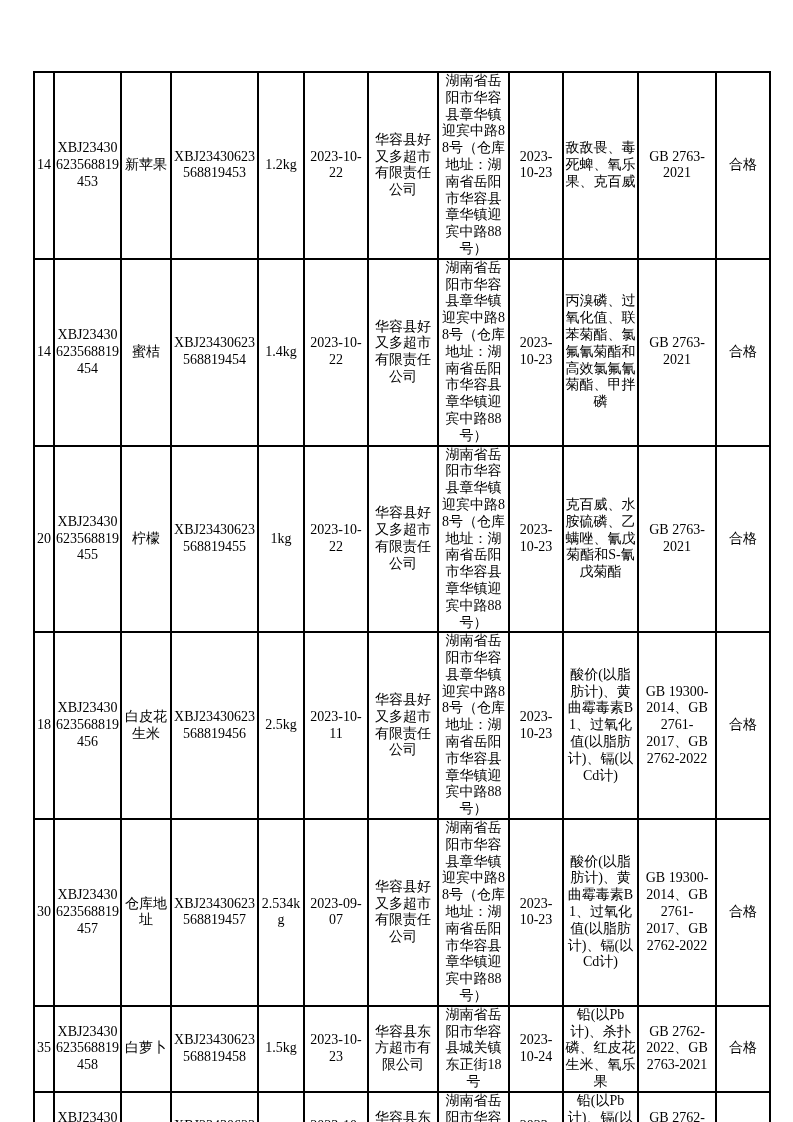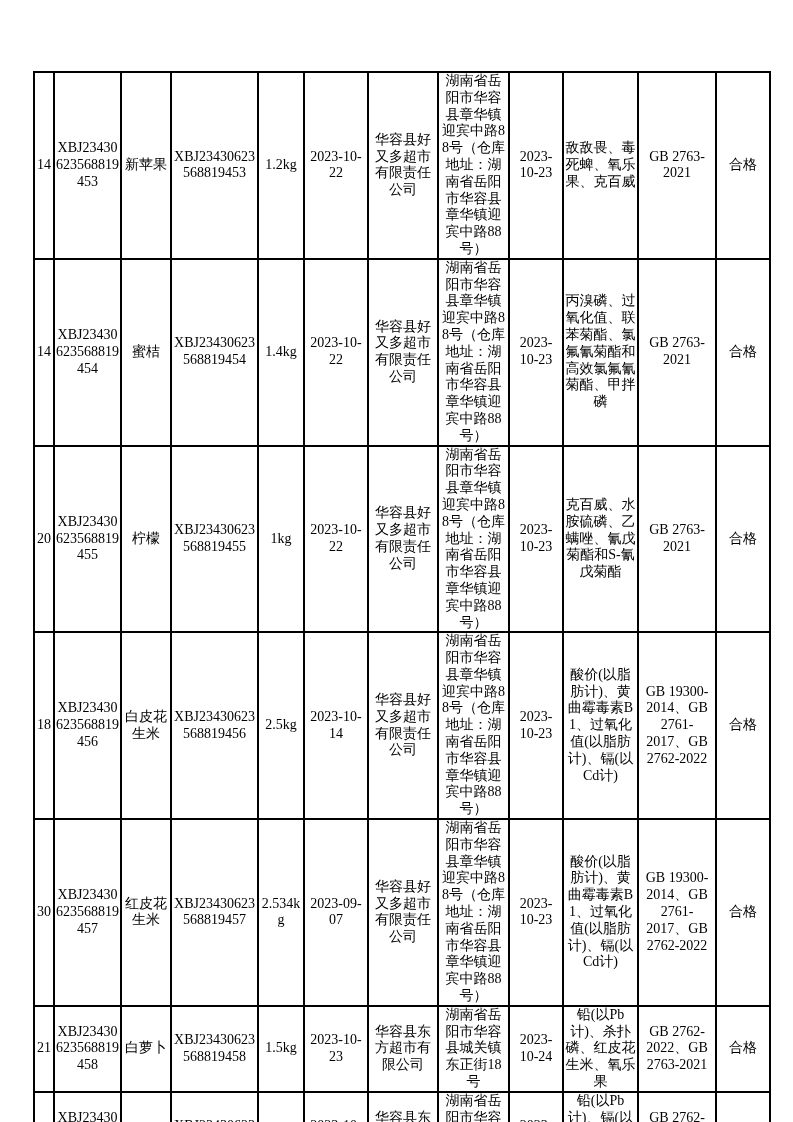--- a/index.html
+++ b/index.html
@@ -107,44 +107,44 @@
         <td class="c10">克百威、水胺硫磷、乙螨唑、氰戊菊酯和S-氰戊菊酯</td>
         <td class="c11">GB 2763-2021</td>
         <td class="c12">合格</td>
       </tr>
       <tr class="r4">
         <td class="c1">18</td>
         <td class="c2">XBJ23430623568819456</td>
         <td class="c3">白皮花生米</td>
         <td class="c4">XBJ23430623568819456</td>
         <td class="c5">2.5kg</td>
-        <td class="c6">2023-10-14</td>
+        <td class="c6">2023-10-11</td>
         <td class="c7">华容县好又多超市有限责任公司</td>
         <td class="c8">湖南省岳阳市华容县章华镇迎宾中路88号（仓库地址：湖南省岳阳市华容县章华镇迎宾中路88号）</td>
         <td class="c9">2023-10-23</td>
         <td class="c10">酸价(以脂肪计)、黄曲霉毒素B1、过氧化值(以脂肪计)、镉(以Cd计)</td>
         <td class="c11">GB 19300-2014、GB 2761-2017、GB 2762-2022</td>
         <td class="c12">合格</td>
       </tr>
       <tr class="r5">
         <td class="c1">30</td>
         <td class="c2">XBJ23430623568819457</td>
-        <td class="c3">红皮花生米</td>
+        <td class="c3">仓库地址</td>
         <td class="c4">XBJ23430623568819457</td>
         <td class="c5">2.534kg</td>
         <td class="c6">2023-09-07</td>
         <td class="c7">华容县好又多超市有限责任公司</td>
         <td class="c8">湖南省岳阳市华容县章华镇迎宾中路88号（仓库地址：湖南省岳阳市华容县章华镇迎宾中路88号）</td>
         <td class="c9">2023-10-23</td>
         <td class="c10">酸价(以脂肪计)、黄曲霉毒素B1、过氧化值(以脂肪计)、镉(以Cd计)</td>
         <td class="c11">GB 19300-2014、GB 2761-2017、GB 2762-2022</td>
         <td class="c12">合格</td>
       </tr>
       <tr class="r6">
-        <td class="c1">21</td>
+        <td class="c1">35</td>
         <td class="c2">XBJ23430623568819458</td>
         <td class="c3">白萝卜</td>
         <td class="c4">XBJ23430623568819458</td>
         <td class="c5">1.5kg</td>
         <td class="c6">2023-10-23</td>
         <td class="c7">华容县东方超市有限公司</td>
         <td class="c8">湖南省岳阳市华容县城关镇东正街18号</td>
         <td class="c9">2023-10-24</td>
         <td class="c10">铅(以Pb计)、杀扑磷、红皮花生米、氧乐果</td>
         <td class="c11">GB 2762-2022、GB 2763-2021</td>

